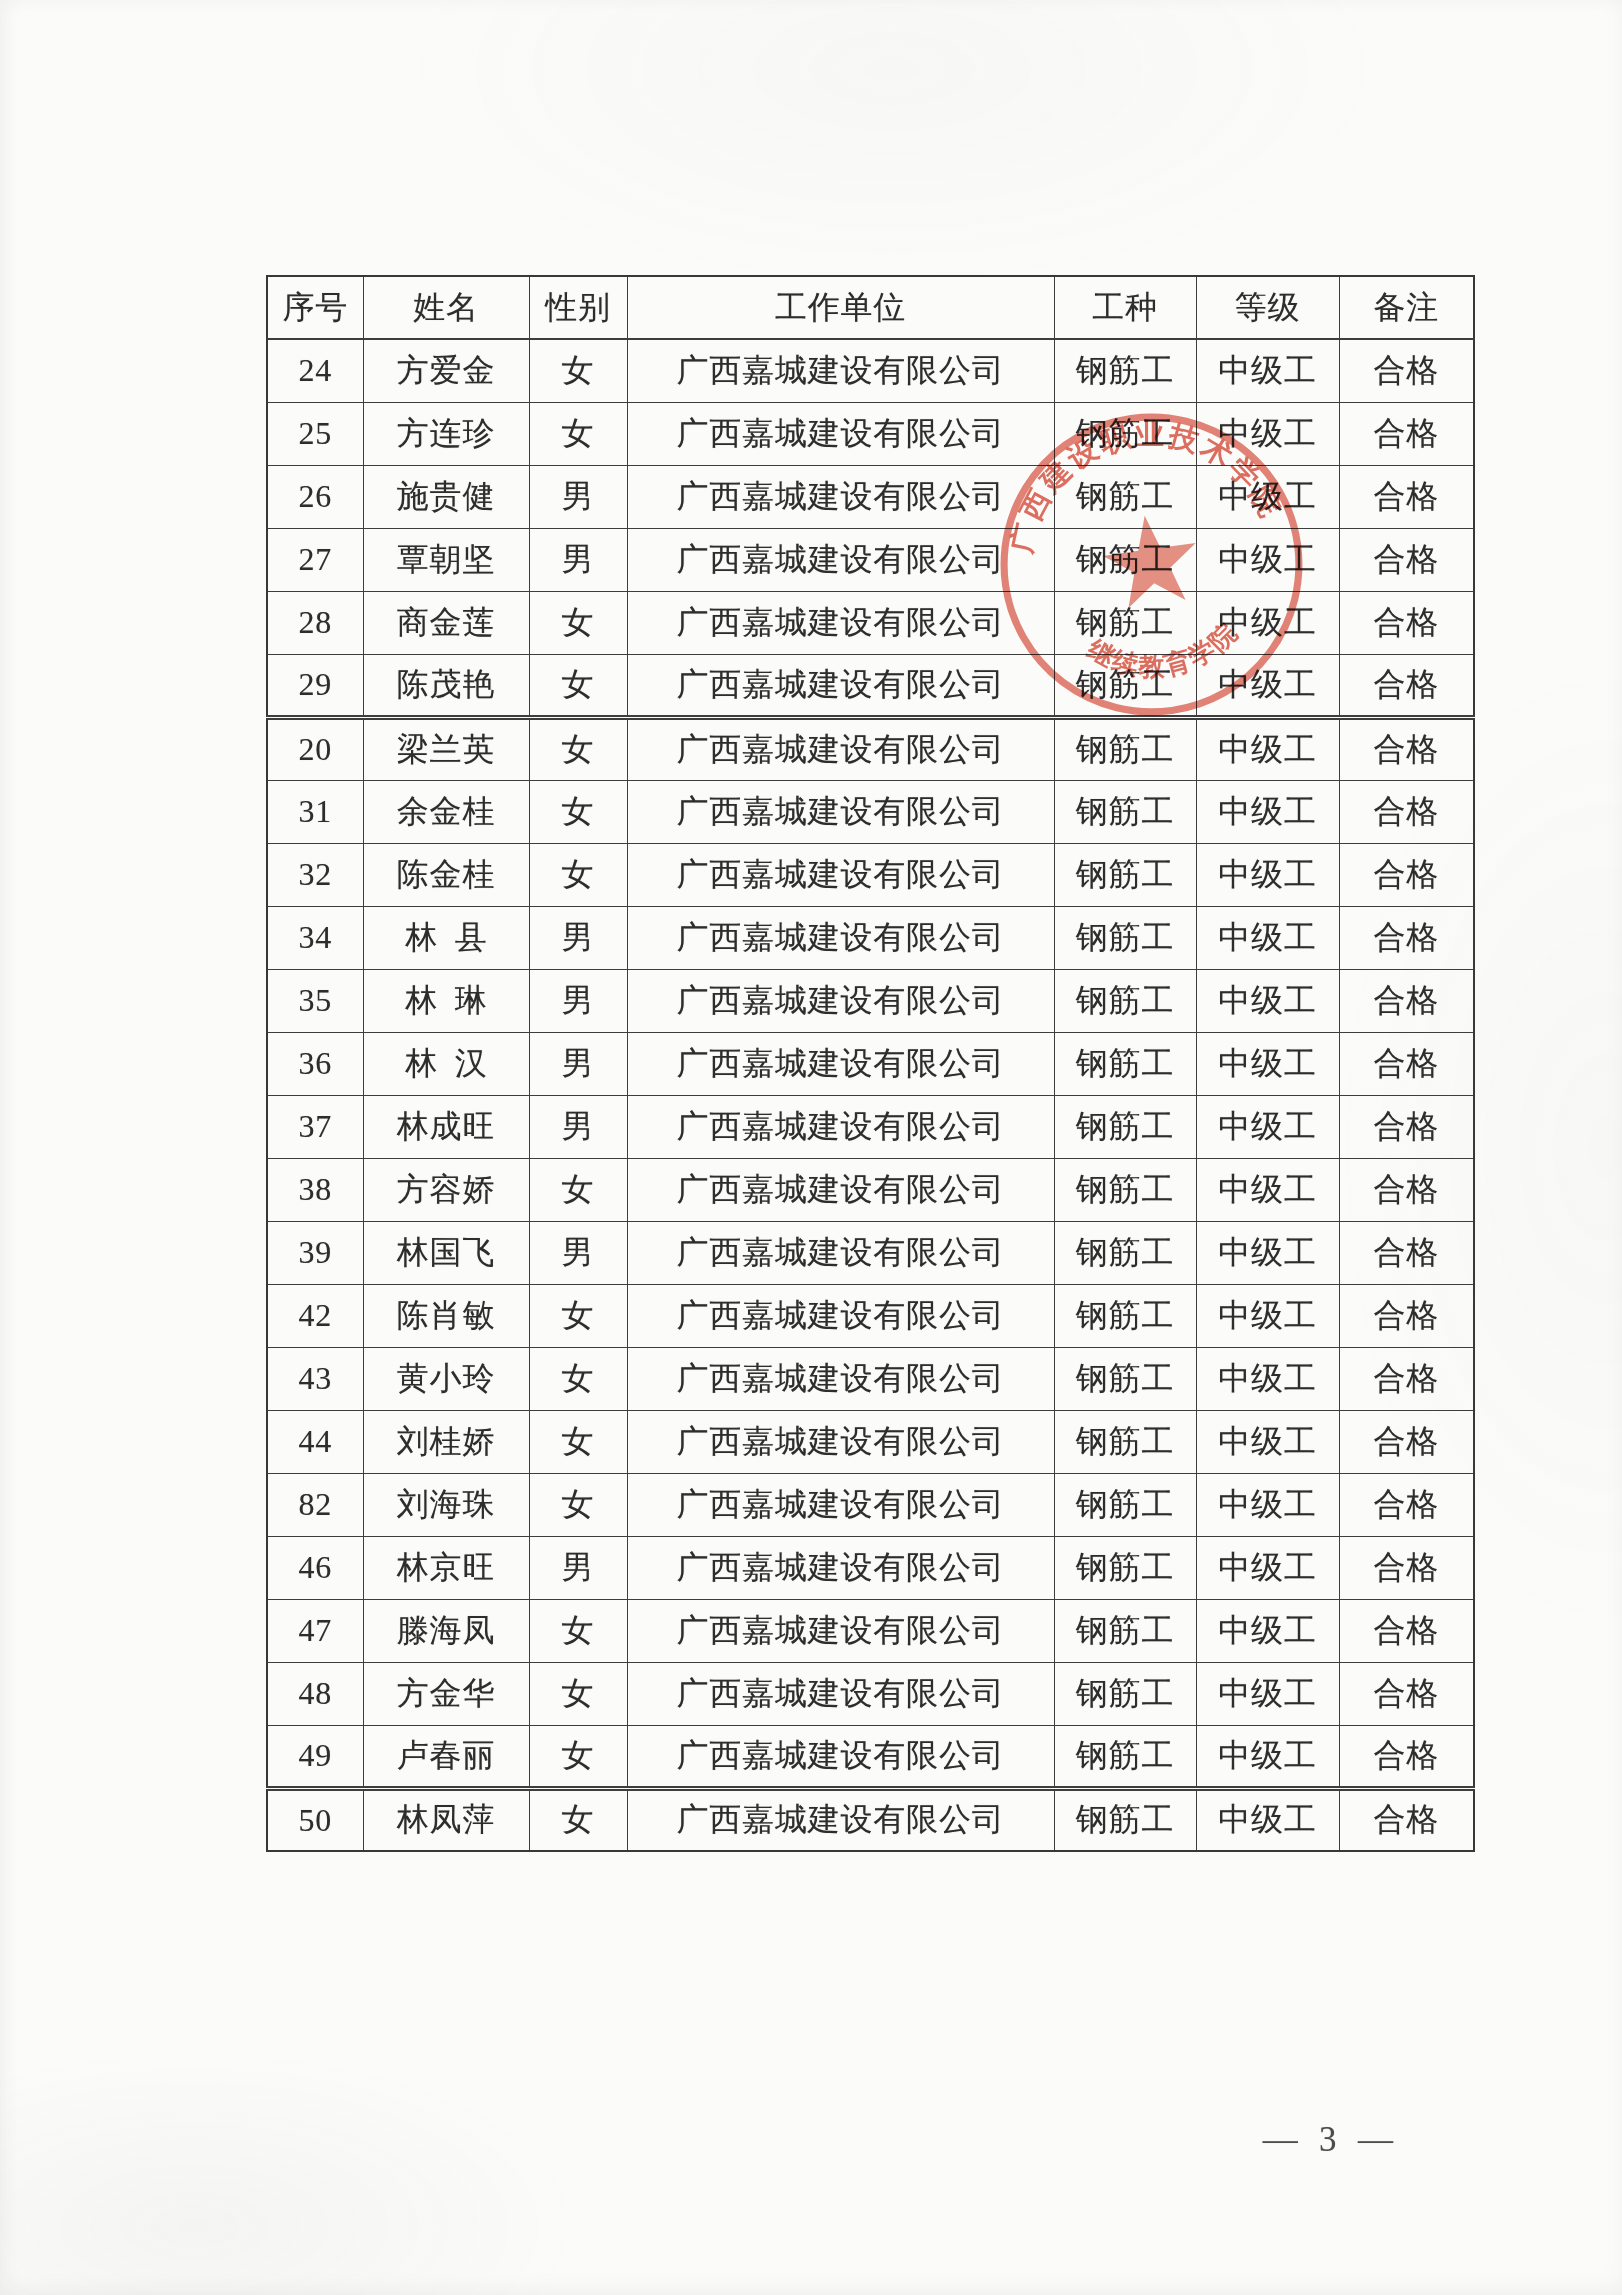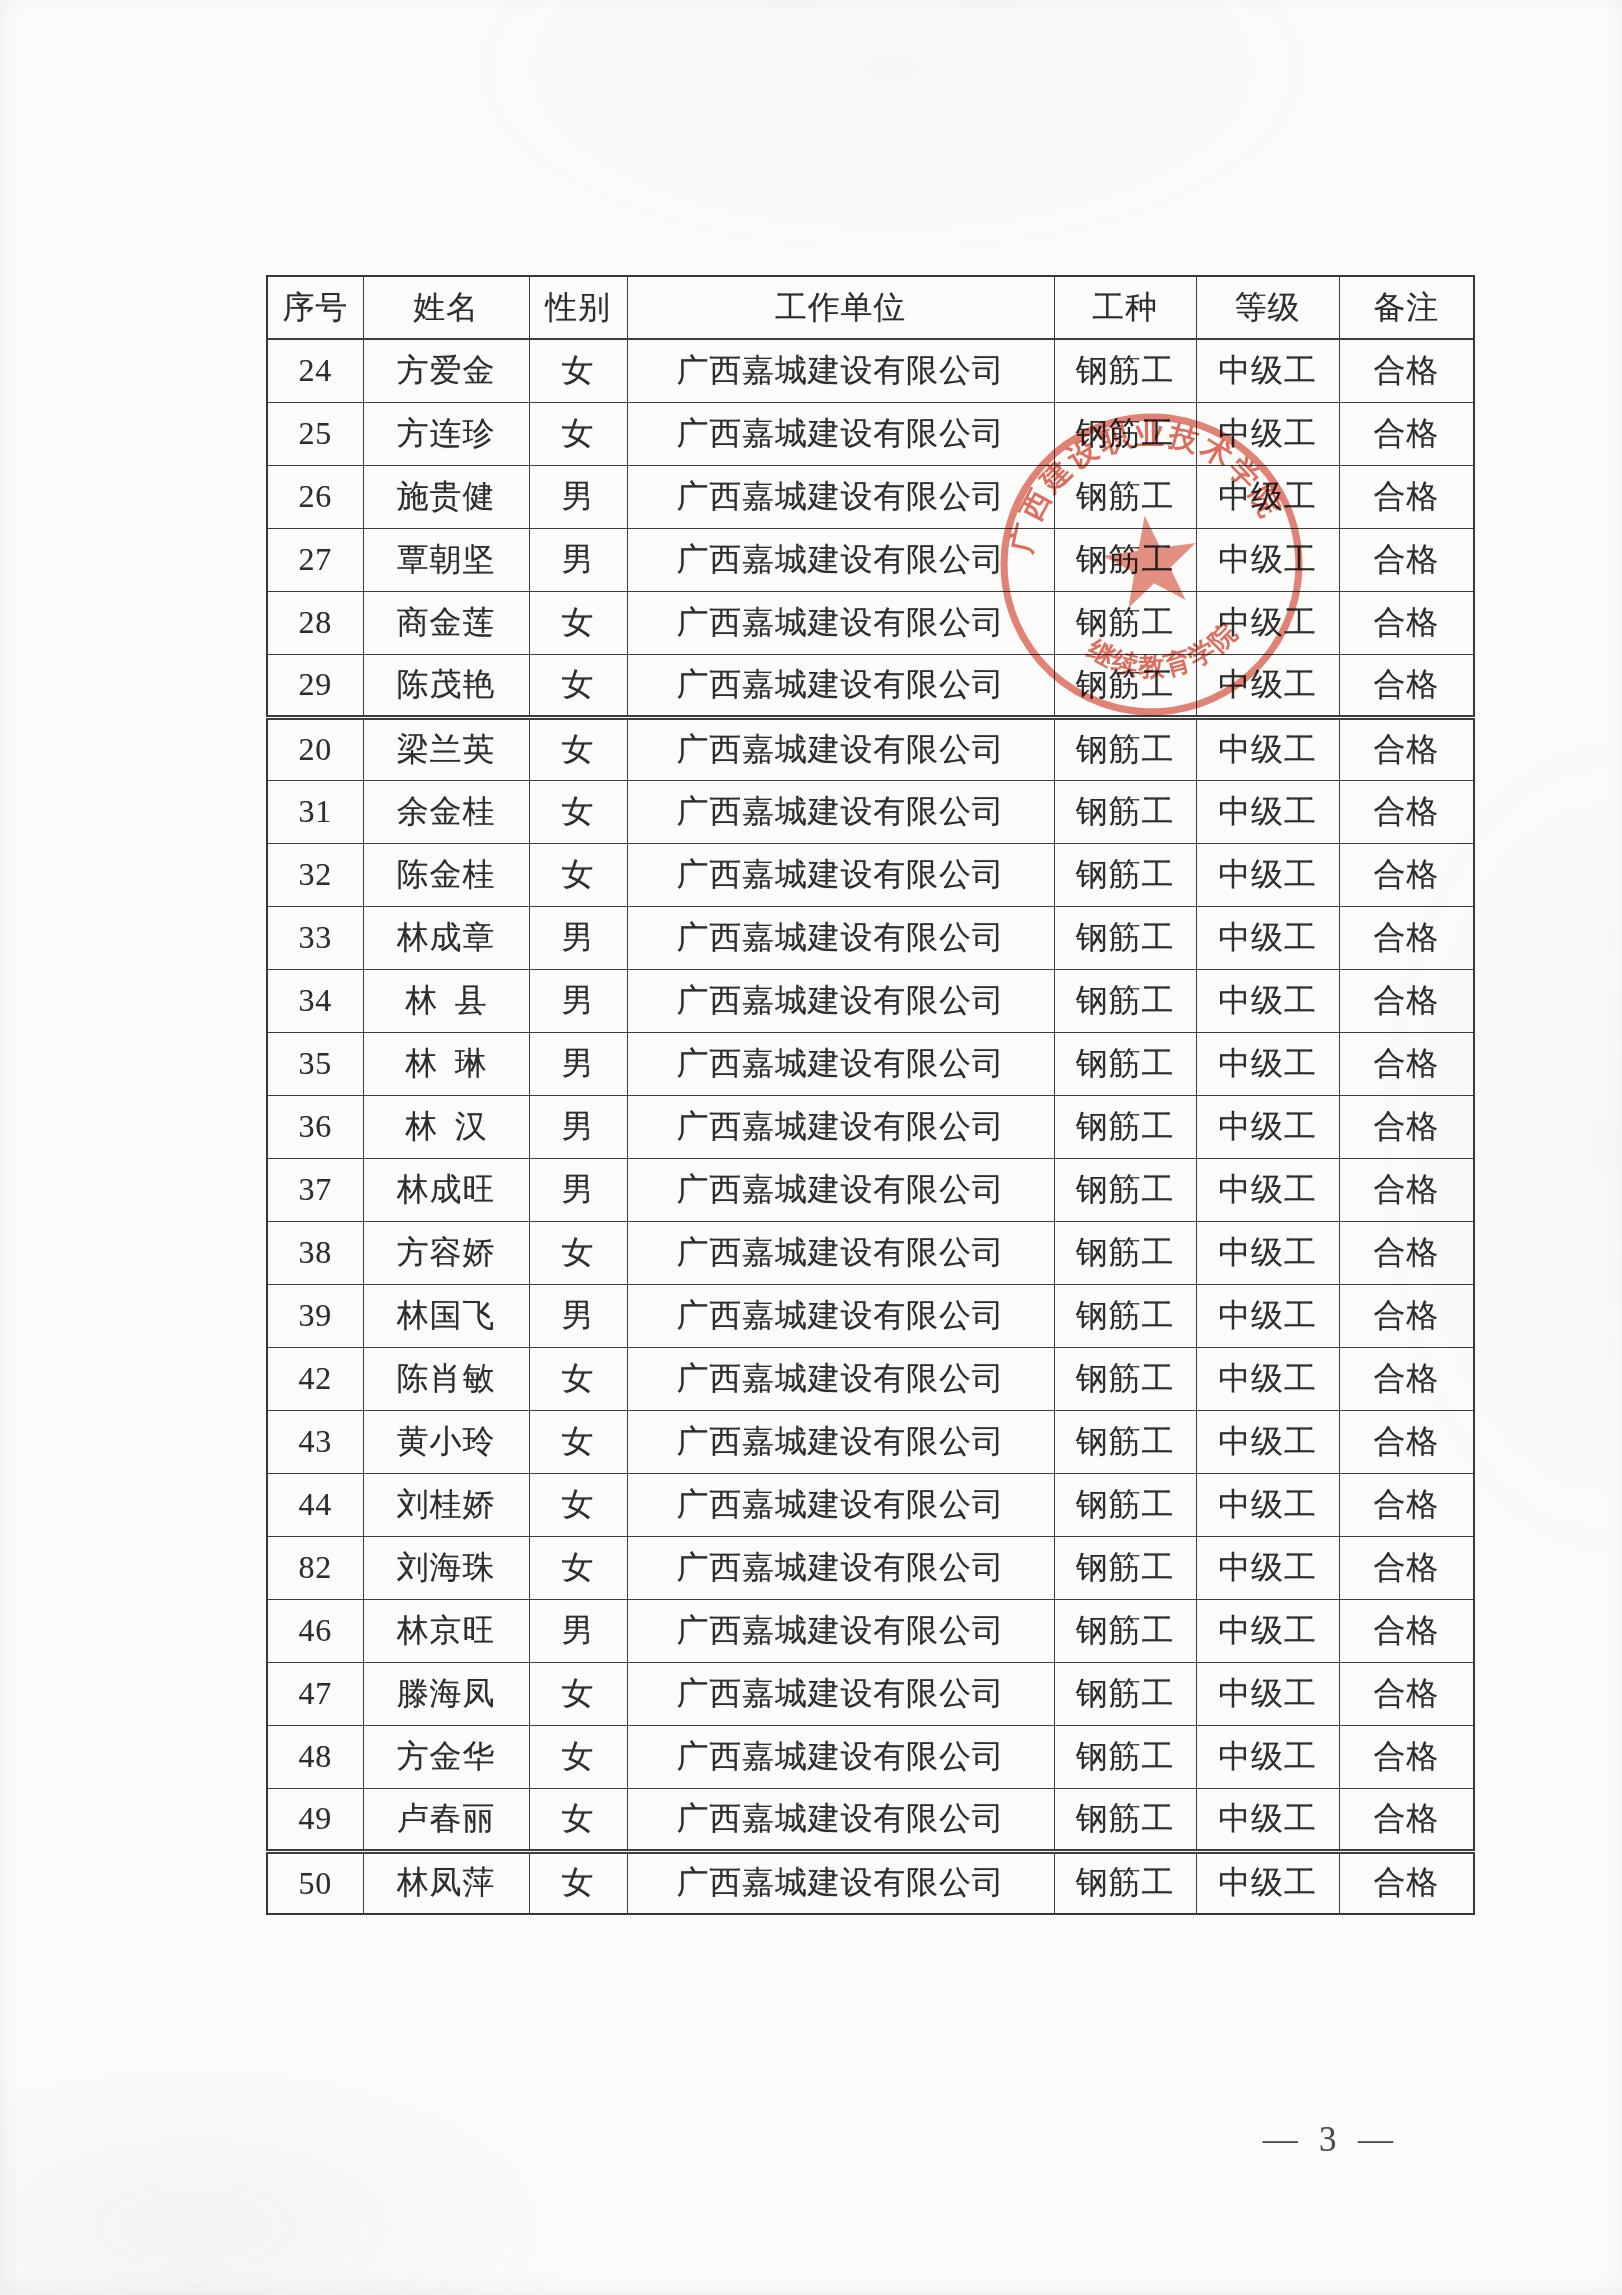--- a/index.html
+++ b/index.html
@@ -183,29 +183,20 @@
       <tr>
         <td>32</td>
         <td>陈金桂</td>
         <td>女</td>
         <td>广西嘉城建设有限公司</td>
         <td>钢筋工</td>
         <td>中级工</td>
         <td>合格</td>
       </tr>
       <tr>
-        <td>33</td>
-        <td>林成章</td>
-        <td>男</td>
-        <td>广西嘉城建设有限公司</td>
-        <td>钢筋工</td>
-        <td>中级工</td>
-        <td>合格</td>
-      </tr>
-      <tr>
         <td>34</td>
         <td class="name-2">林县</td>
         <td>男</td>
         <td>广西嘉城建设有限公司</td>
         <td>钢筋工</td>
         <td>中级工</td>
         <td>合格</td>
       </tr>
       <tr>
         <td>35</td>

